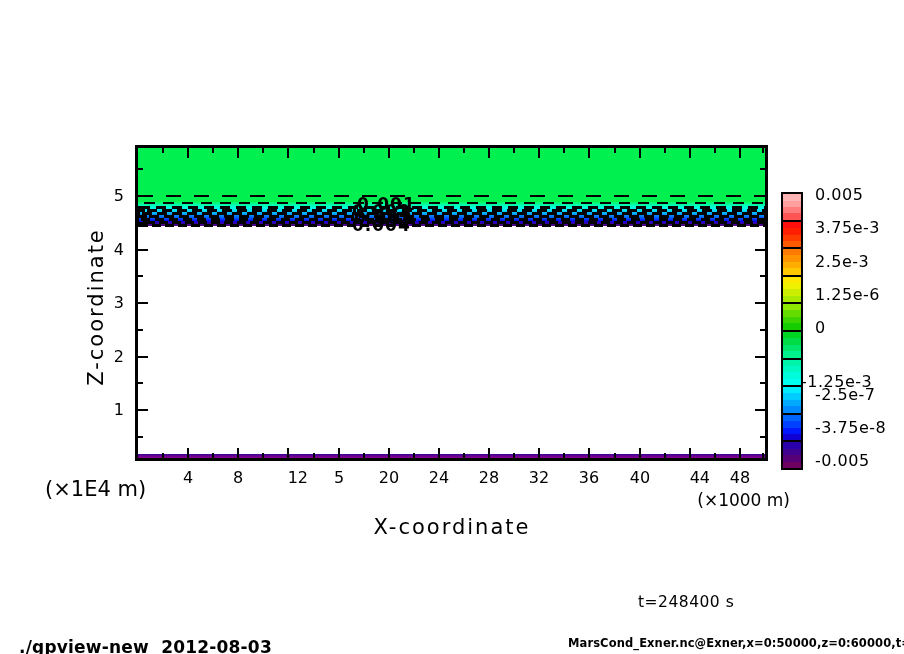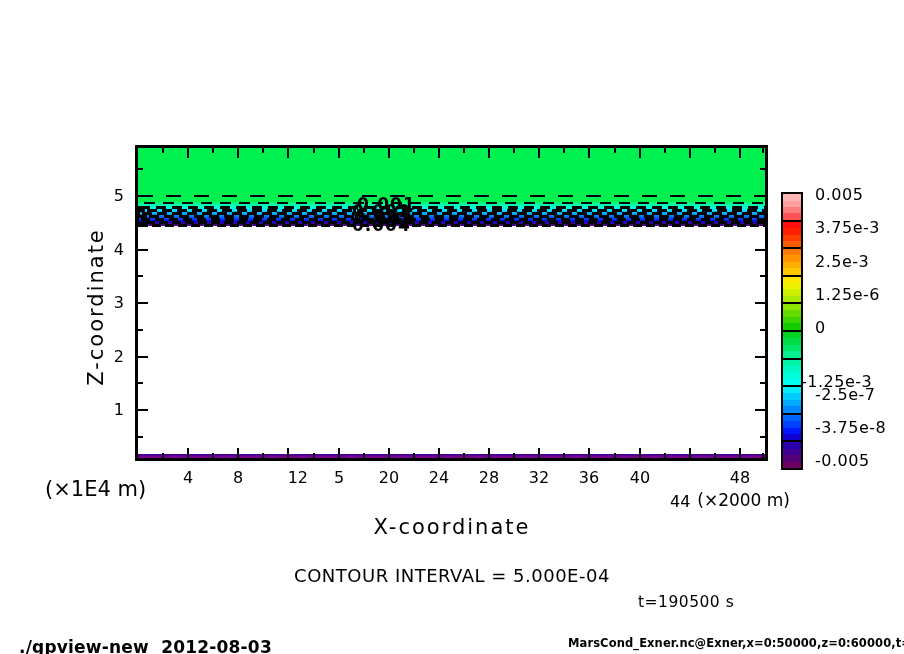--- a/index.html
+++ b/index.html
@@ -126,52 +126,51 @@
       <div class="tick" style="left: 622px; top: 181px; width: 5px; height: 2px;"></div>
       <div class="tick" style="left: 0px; top: 234px; width: 5px; height: 2px;"></div>
       <div class="tick" style="left: 622px; top: 234px; width: 5px; height: 2px;"></div>
       <div class="tick" style="left: 0px; top: 288px; width: 5px; height: 2px;"></div>
       <div class="tick" style="left: 622px; top: 288px; width: 5px; height: 2px;"></div>
     </div>
 
   <div id="ytitle">Z-coordinate</div>
   <div id="xtitle">X-coordinate</div>
   <div id="yunit">(×1E4 m)</div>
-  <div id="xunit">(×2000 m)</div>
+  <div id="xunit">(×1000 m)</div>
 
   <div id="colorbar">
       <div style="flex: 1 1 0%; border-top: none; background: linear-gradient(rgb(255, 180, 180) 0px, rgb(255, 180, 180) 25%, rgb(255, 160, 160) 25%, rgb(255, 160, 160) 50%, rgb(255, 124, 124) 50%, rgb(255, 124, 124) 75%, rgb(255, 84, 84) 75%, rgb(255, 84, 84) 100%);"></div>
       <div style="flex: 1 1 0%; border-top: 2px solid rgb(0, 0, 0); background: linear-gradient(rgb(255, 14, 14) 0px, rgb(255, 14, 14) 25%, rgb(255, 30, 0) 25%, rgb(255, 30, 0) 50%, rgb(255, 60, 0) 50%, rgb(255, 60, 0) 75%, rgb(255, 90, 0) 75%, rgb(255, 90, 0) 100%);"></div>
       <div style="flex: 1 1 0%; border-top: 2px solid rgb(0, 0, 0); background: linear-gradient(rgb(255, 122, 0) 0px, rgb(255, 122, 0) 25%, rgb(255, 148, 0) 25%, rgb(255, 148, 0) 50%, rgb(255, 174, 0) 50%, rgb(255, 174, 0) 75%, rgb(255, 200, 0) 75%, rgb(255, 200, 0) 100%);"></div>
       <div style="flex: 1 1 0%; border-top: 2px solid rgb(0, 0, 0); background: linear-gradient(rgb(255, 232, 0) 0px, rgb(255, 232, 0) 25%, rgb(238, 242, 0) 25%, rgb(238, 242, 0) 50%, rgb(204, 238, 0) 50%, rgb(204, 238, 0) 75%, rgb(170, 234, 0) 75%, rgb(170, 234, 0) 100%);"></div>
       <div style="flex: 1 1 0%; border-top: 2px solid rgb(0, 0, 0); background: linear-gradient(rgb(140, 230, 0) 0px, rgb(140, 230, 0) 25%, rgb(100, 220, 0) 25%, rgb(100, 220, 0) 50%, rgb(60, 212, 0) 50%, rgb(60, 212, 0) 75%, rgb(20, 204, 0) 75%, rgb(20, 204, 0) 100%);"></div>
       <div style="flex: 1 1 0%; border-top: 2px solid rgb(0, 0, 0); background: linear-gradient(rgb(0, 212, 34) 0px, rgb(0, 212, 34) 25%, rgb(0, 220, 70) 25%, rgb(0, 220, 70) 50%, rgb(0, 230, 106) 50%, rgb(0, 230, 106) 75%, rgb(0, 240, 142) 75%, rgb(0, 240, 142) 100%);"></div>
       <div style="flex: 1 1 0%; border-top: 2px solid rgb(0, 0, 0); background: linear-gradient(rgb(0, 244, 170) 0px, rgb(0, 244, 170) 25%, rgb(0, 248, 194) 25%, rgb(0, 248, 194) 50%, rgb(0, 252, 218) 50%, rgb(0, 252, 218) 75%, rgb(0, 255, 240) 75%, rgb(0, 255, 240) 100%);"></div>
       <div style="flex: 1 1 0%; border-top: 2px solid rgb(0, 0, 0); background: linear-gradient(rgb(0, 236, 255) 0px, rgb(0, 236, 255) 25%, rgb(0, 204, 255) 25%, rgb(0, 204, 255) 50%, rgb(0, 170, 255) 50%, rgb(0, 170, 255) 75%, rgb(0, 136, 255) 75%, rgb(0, 136, 255) 100%);"></div>
       <div style="flex: 1 1 0%; border-top: 2px solid rgb(0, 0, 0); background: linear-gradient(rgb(0, 100, 255) 0px, rgb(0, 100, 255) 25%, rgb(0, 64, 255) 25%, rgb(0, 64, 255) 50%, rgb(0, 24, 255) 50%, rgb(0, 24, 255) 75%, rgb(16, 0, 210) 75%, rgb(16, 0, 210) 100%);"></div>
       <div style="flex: 1 1 0%; border-top: 2px solid rgb(0, 0, 0); background: linear-gradient(rgb(42, 0, 170) 0px, rgb(42, 0, 170) 25%, rgb(64, 0, 144) 25%, rgb(64, 0, 144) 50%, rgb(86, 0, 120) 50%, rgb(86, 0, 120) 75%, rgb(110, 0, 98) 75%, rgb(110, 0, 98) 100%);"></div>
     </div>
 
-  <div id="cinote">CONTOUR INTERVAL = 5.000E-04</div>
-  <div id="tnote">t=190500 s</div>
+  <div id="tnote">t=248400 s</div>
 
   <div id="footer-left">./gpview-new  2012-08-03</div>
   <div id="footer-right">MarsCond_Exner.nc@Exner,x=0:50000,z=0:60000,t=248400</div>
 
 <div class="xlab" style="left: 168px; top: 468px; width: 40px; text-align: center;">4</div>
     <div class="xlab" style="left: 218px; top: 468px; width: 40px; text-align: center;">8</div>
     <div class="xlab" style="left: 268px; top: 468px; width: 40px; text-align: right;">12</div>
     <div class="xlab" style="left: 319px; top: 468px; width: 40px; text-align: center;">5</div>
     <div class="xlab" style="left: 369px; top: 468px; width: 40px; text-align: center;">20</div>
     <div class="xlab" style="left: 419px; top: 468px; width: 40px; text-align: center;">24</div>
     <div class="xlab" style="left: 469px; top: 468px; width: 40px; text-align: center;">28</div>
     <div class="xlab" style="left: 519px; top: 468px; width: 40px; text-align: center;">32</div>
     <div class="xlab" style="left: 569px; top: 468px; width: 40px; text-align: center;">36</div>
     <div class="xlab" style="left: 620px; top: 468px; width: 40px; text-align: center;">40</div>
-    <div class="xlab" style="left: 670px; top: 492px; width: 40px; text-align: left;">44</div>
+    <div class="xlab" style="left: 670px; top: 468px; width: 40px; text-align: right;">44</div>
     <div class="xlab" style="left: 720px; top: 468px; width: 40px; text-align: center;">48</div>
     <div class="ylab" style="left: 92px; top: 186px; width: 32px; text-align: right;">5</div>
     <div class="ylab" style="left: 92px; top: 240px; width: 32px; text-align: right;">4</div>
     <div class="ylab" style="left: 92px; top: 293px; width: 32px; text-align: right;">3</div>
     <div class="ylab" style="left: 92px; top: 347px; width: 32px; text-align: right;">2</div>
     <div class="ylab" style="left: 92px; top: 400px; width: 32px; text-align: right;">1</div>
     <div class="cblab" style="left: 815px; top: 185px; text-align: center;">0.005</div>
     <div class="cblab" style="left: 815px; top: 218.3px;">3.75e-3</div>
     <div class="cblab" style="left: 815px; top: 251.6px;">2.5e-3</div>
     <div class="cblab" style="left: 815px; top: 284.9px;">1.25e-6</div>

